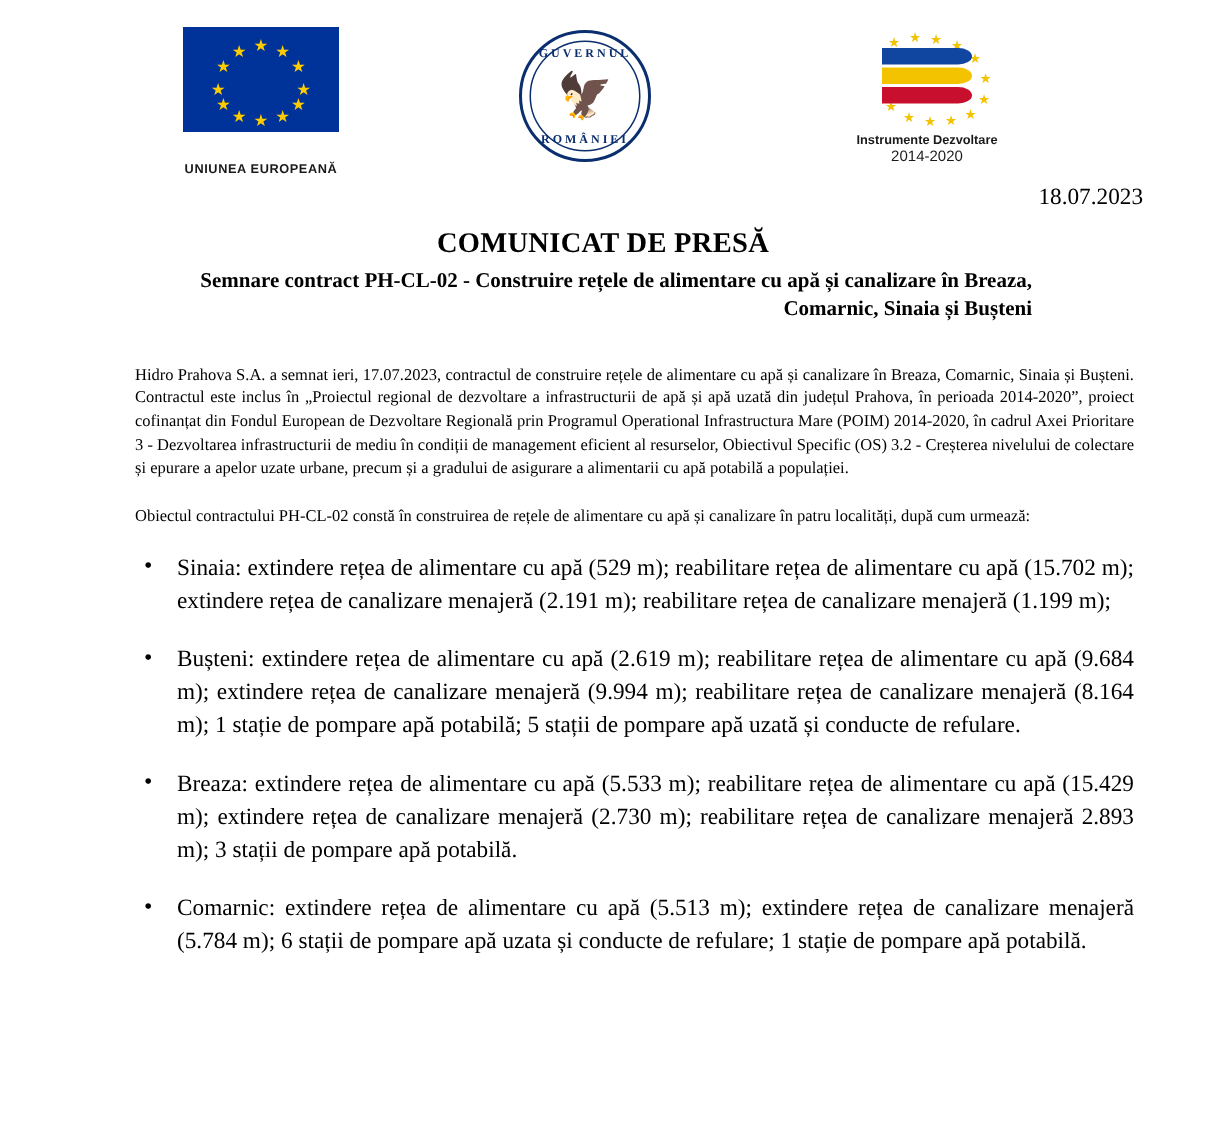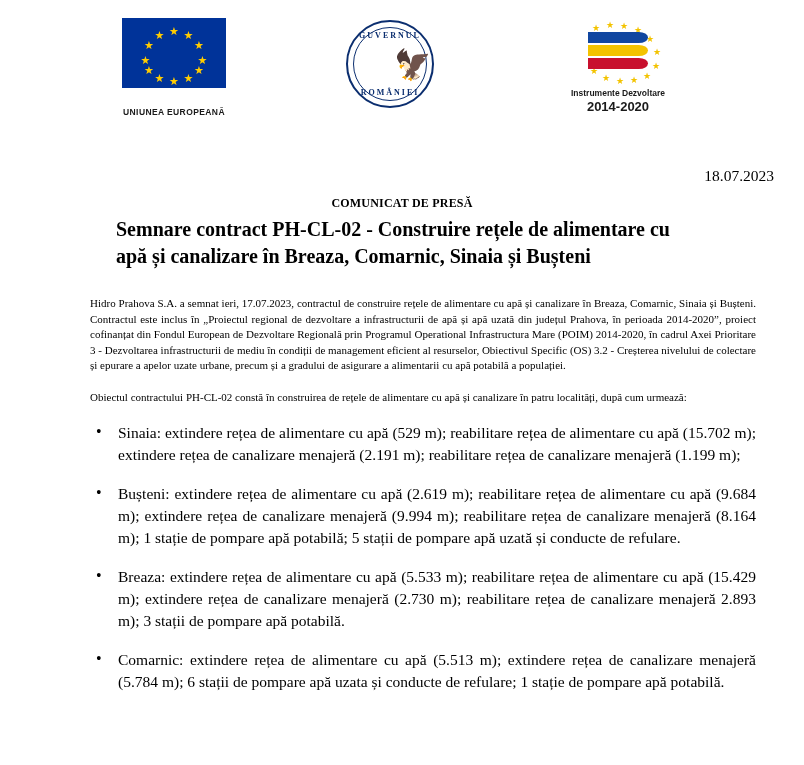--- a/index.html
+++ b/index.html
@@ -62,21 +62,21 @@
 
   
   .gov-seal {
     width: 84px;
     height: 84px;
     border-radius: 50%;
     border: 2.5px solid #0b2e6f;
     position: relative;
     display: flex;
     align-items: center;
-    justify-content: flex-end;
+    justify-content: center;
   }
   .gov-seal::after {
     content: "";
     position: absolute;
     left: 5px; top: 5px; right: 5px; bottom: 5px;
     border-radius: 50%;
     border: 1px solid #0b2e6f;
   }
   .gov-eagle {
     color: #0b2e6f;
@@ -138,42 +138,41 @@
   .si-caption {
     margin-top: 4px;
     font-family: "Liberation Sans", sans-serif;
     text-align: center;
     font-size: 8.5px;
     font-weight: 700;
     color: #1a1a1a;
     line-height: 1.25;
   }
   .si-caption .small {
-    font-size: 13px;
-    font-weight: 700;
+    font-size: 10px;
+    font-weight: 400;
   }
 
   
   .date-line {
     text-align: right;
-    padding-right: 30px;
+    padding-right: 42px;
     font-size: 15.5px;
-    margin-top: 44px;
   }
   .title-main {
     text-align: center;
     font-weight: bold;
-    font-size: 12px;
+    font-size: 19px;
     margin-top: 11px;
     letter-spacing: 0.2px;
   }
   .title-sub {
-    text-align: left;
+    text-align: right;
     font-weight: bold;
-    font-size: 20px;
+    font-size: 14px;
     margin-top: 5px;
     padding: 0 116px;
     line-height: 1.35;
   }
   .content {
     padding: 0 48px 0 90px;
     margin-top: 26px;
   }
   p.para {
     text-align: justify;

